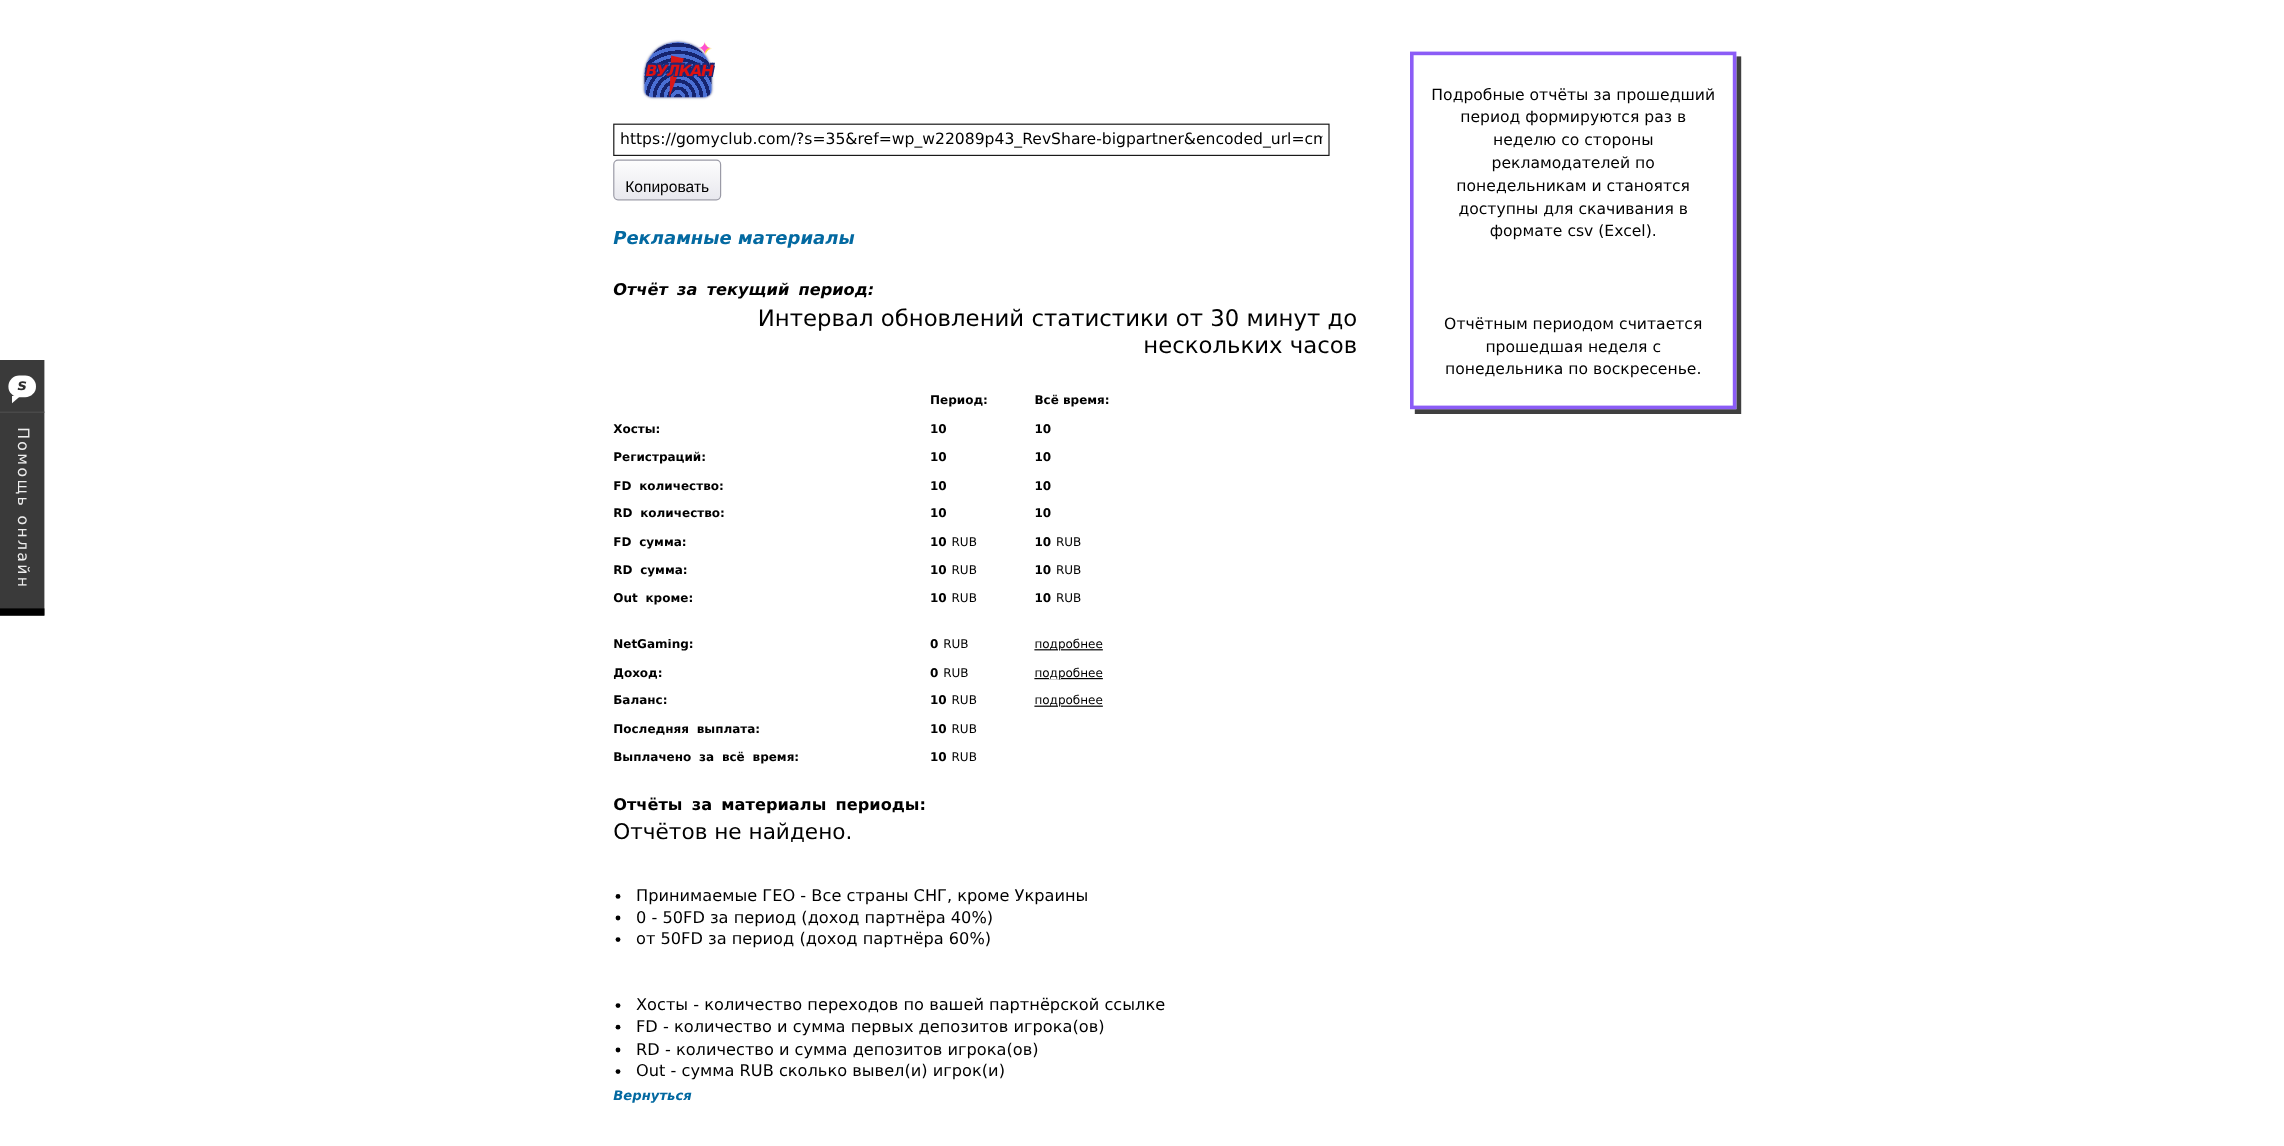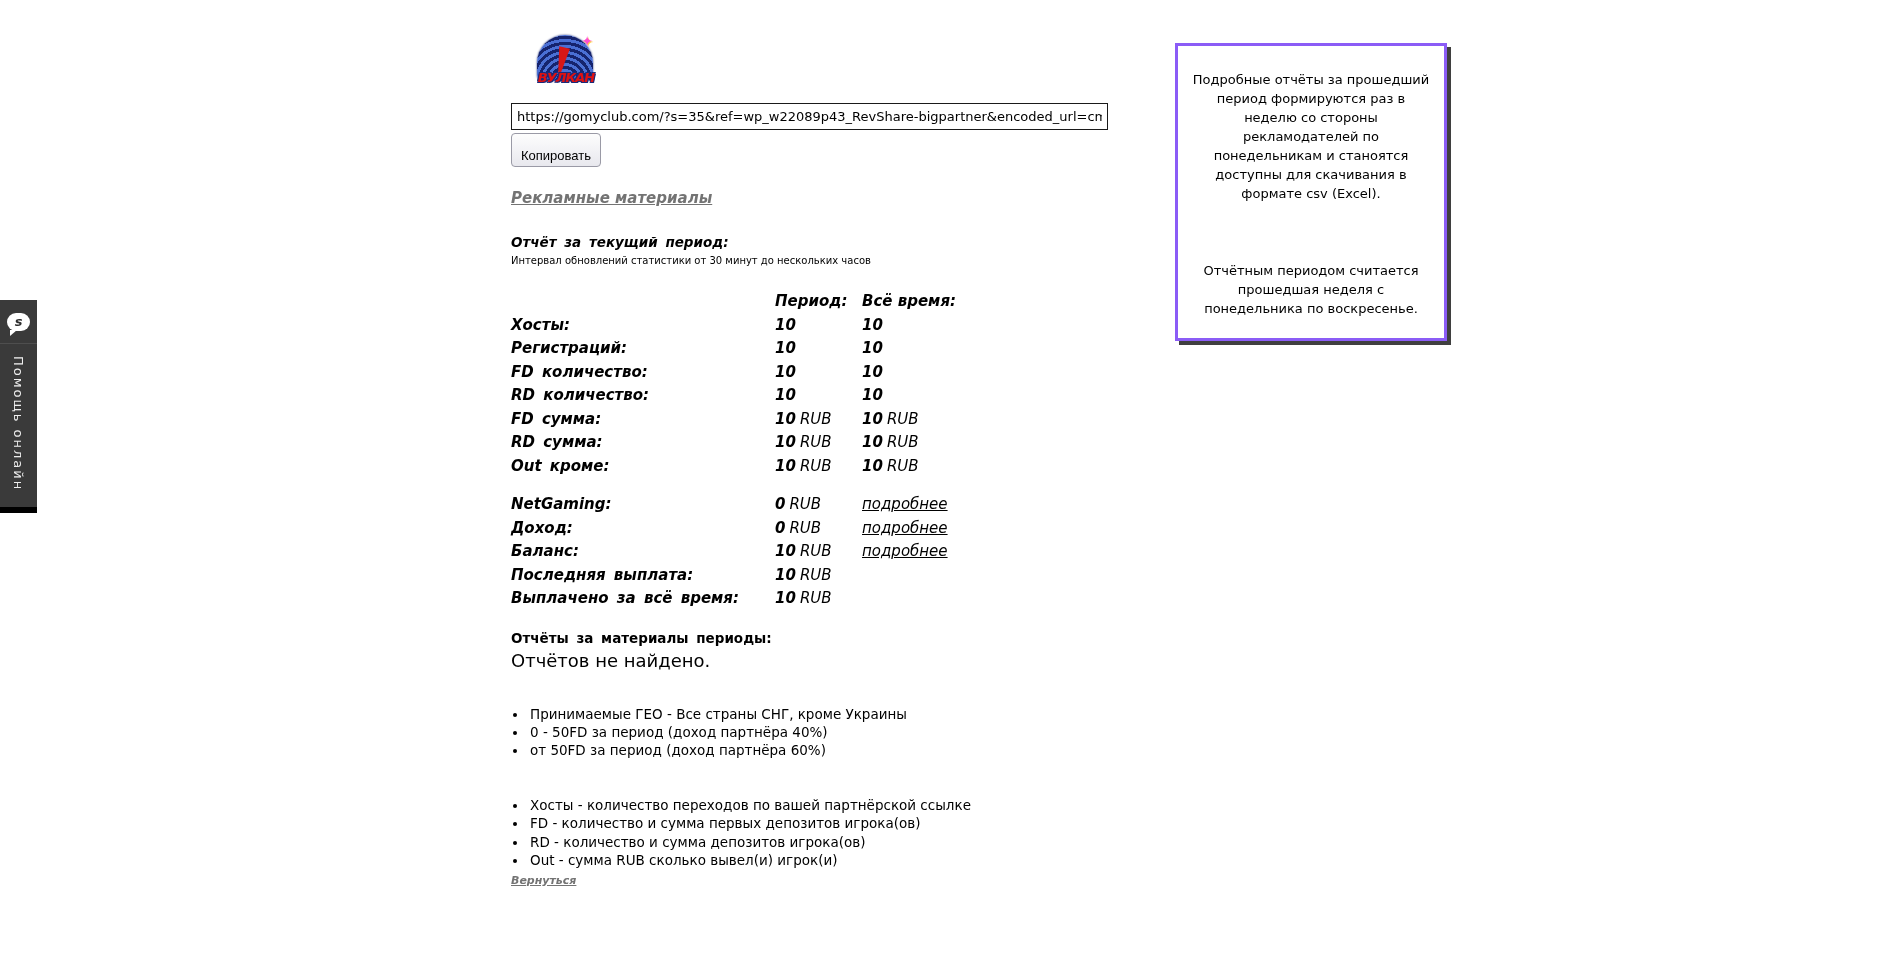--- a/index.html
+++ b/index.html
@@ -39,21 +39,21 @@
   }
   .logo-bolt {
     position: absolute; left: 22px; top: 14px;
     width: 0; height: 0;
     border-left: 7px solid transparent;
     border-right: 4px solid transparent;
     border-top: 34px solid #d81717;
     transform: rotate(14deg);
   }
   .logo-text {
-    position: absolute; left: 0; bottom: 14px;
+    position: absolute; left: 0; bottom: 32px;
     width: 66px; text-align: center;
     font-size: 13px; font-weight: bold; font-style: italic;
     color: #e01111; letter-spacing: -1px;
     text-shadow: -1px -1px 0 #1b2a7a, 1px -1px 0 #1b2a7a, -1px 1px 0 #1b2a7a, 1px 1px 0 #1b2a7a;
   }
 
   
   .ref-url {
     display: block;
     margin-top: 4px;
@@ -70,45 +70,43 @@
     font-size: 13px; color: #000;
     background: linear-gradient(#fdfdfd, #e8e8ee);
     border: 1px solid #9a9aa6;
     border-radius: 4px;
     padding: 14px 9px 3px;
     cursor: pointer;
   }
 
   .red-link {
     display: inline-block;
-    color: #737373;
+    color: #0369a1;
     font-weight: bold;
     font-style: italic;
-    text-decoration: underline;
     font-size: 15px;
     cursor: pointer;
   }
   .materials-link { margin-top: 22px; }
   .back-link { font-size: 11px; }
 
   .section-title {
     font-weight: bold;
     font-size: 13.5px;
     word-spacing: 3px;
   }
   .report-title { margin-top: 27px; font-style: italic; }
-  .report-subtitle { margin-top: 5px; font-size: 10px; }
+  .report-subtitle { margin-top: 5px; font-size: 19px; text-align: right; }
 
   
   .grid {
     display: grid;
     grid-template-columns: 264px 87px auto;
-    font-size: 15px;
+    font-size: 10px;
     line-height: 23.5px;
-    font-style: italic;
   }
   .stats-grid { margin-top: 24px; }
   .finance-grid { margin-top: 15px; }
   .grid .hdr { font-weight: bold; }
   .grid .lbl { font-weight: bold; word-spacing: 3px; }
   .grid .num { font-weight: bold; }
   .grid .unit { font-weight: normal; margin-left: 4px; }
   .details-link {
     color: #000; text-decoration: underline; cursor: pointer;
     font-weight: normal;

